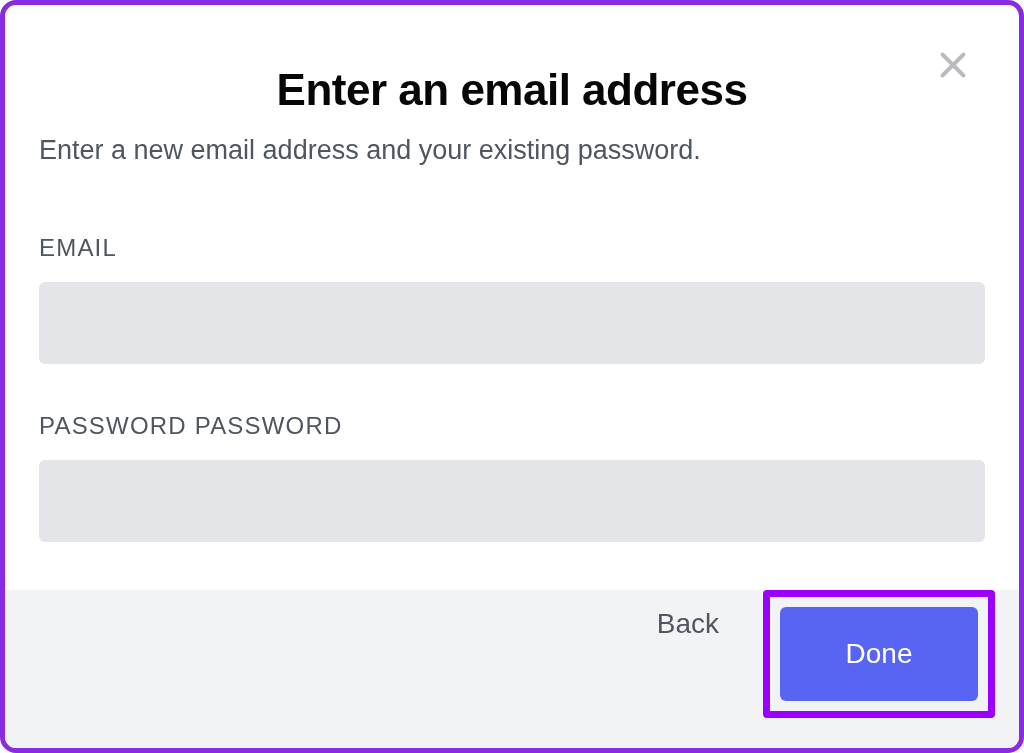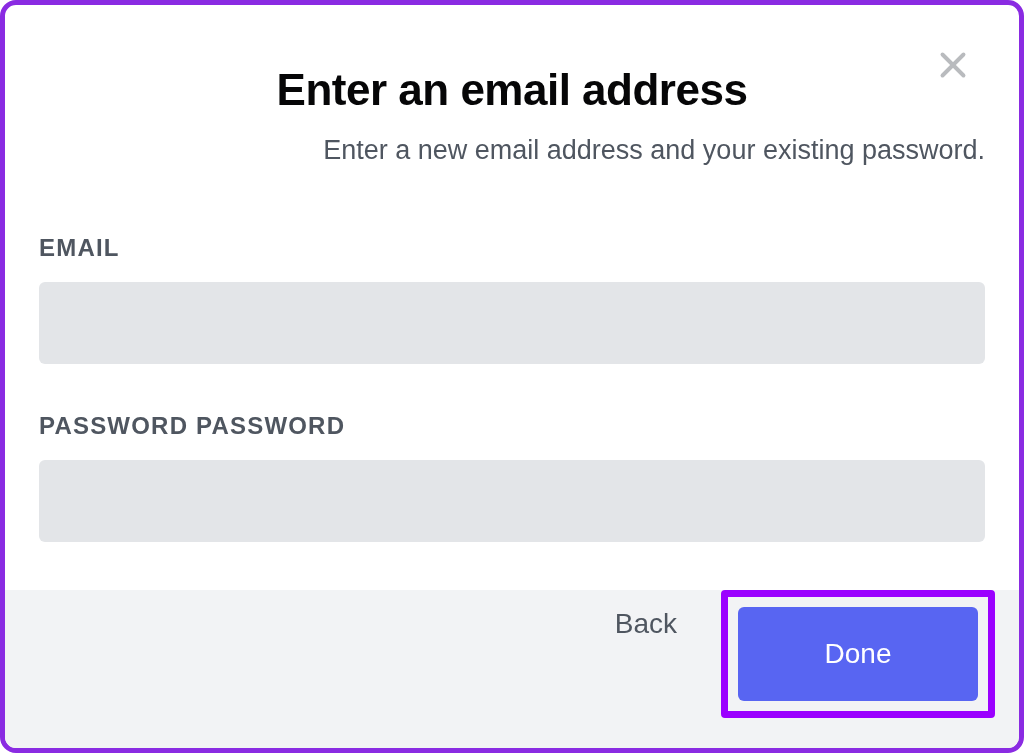--- a/index.html
+++ b/index.html
@@ -68,27 +68,27 @@
     color: var(--text-dark);
     text-align: center;
     margin: 24px 0 20px 0;
     letter-spacing: -0.5px;
   }
 
   .subtitle {
     font-size: 27px;
     font-weight: 400;
     color: var(--text-muted);
-    text-align: right;
+    text-align: left;
     margin: 0 0 68px 0;
   }
 
   .field-label {
     font-size: 24px;
-    font-weight: 700;
+    font-weight: 400;
     color: var(--text-label);
     letter-spacing: 1.2px;
     margin-bottom: 20px;
   }
 
   .text-input {
     width: 100%;
     height: 82px;
     background: var(--input-bg);
     border: none;
@@ -128,21 +128,21 @@
     display: inline-flex;
   }
 
   .done-btn {
     background: var(--done-bg);
     color: #ffffff;
     border: none;
     border-radius: 6px;
     font-size: 28px;
     font-weight: 500;
-    width: 240px;
+    width: 198px;
     height: 94px;
     cursor: pointer;
   }
 </style>
 </head>
 <body>
 
 <div class="modal">
 
   <div class="modal-body">

